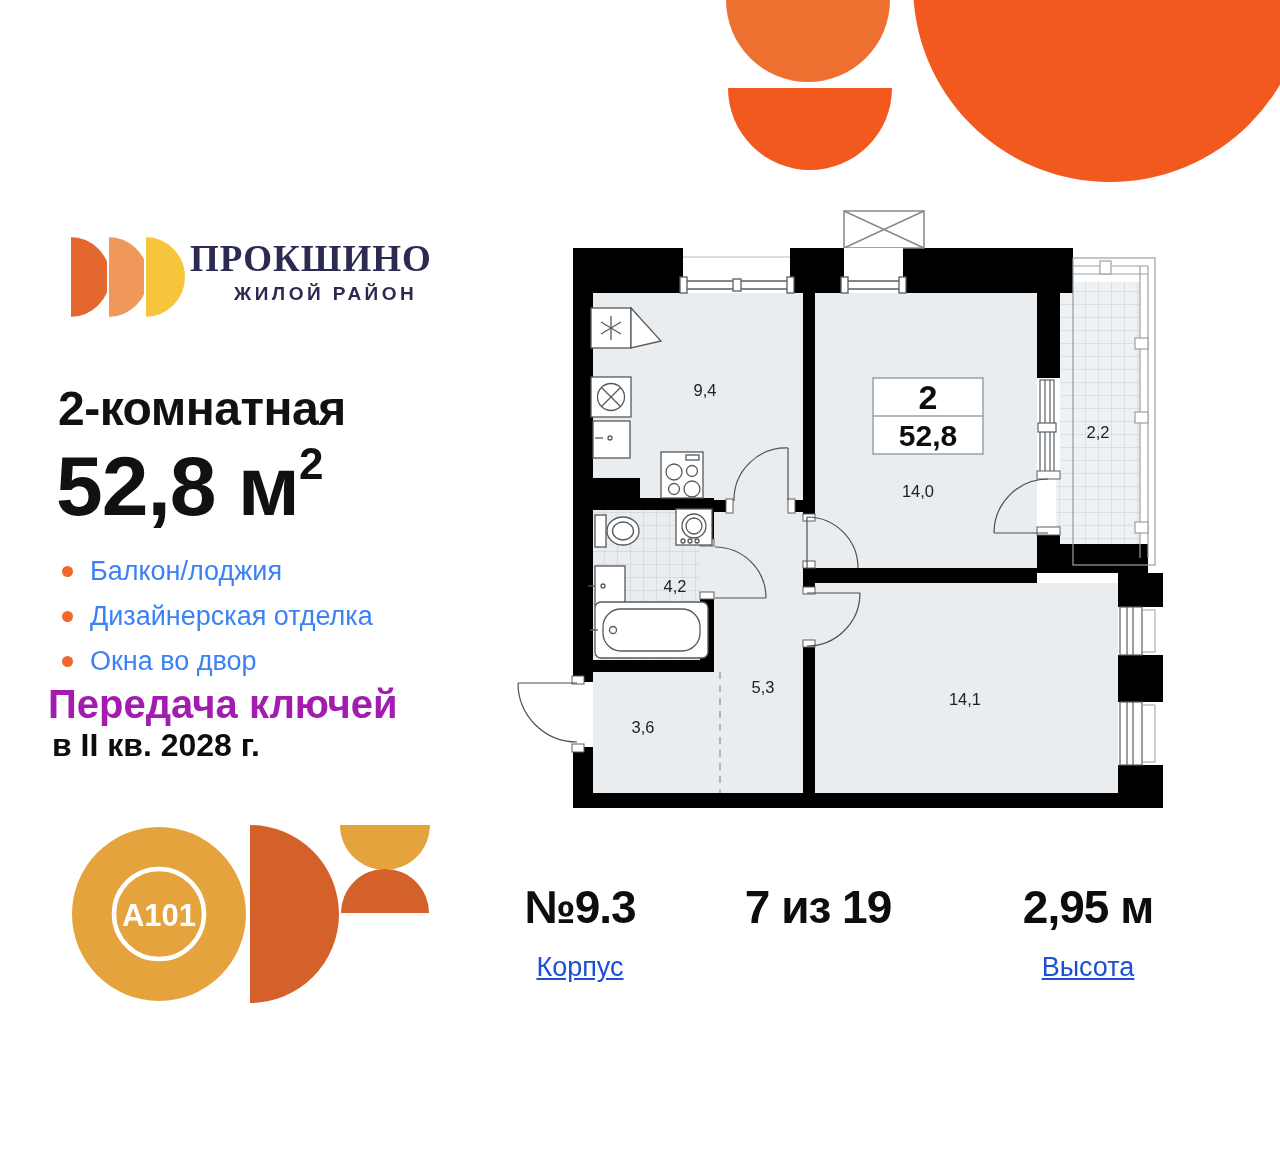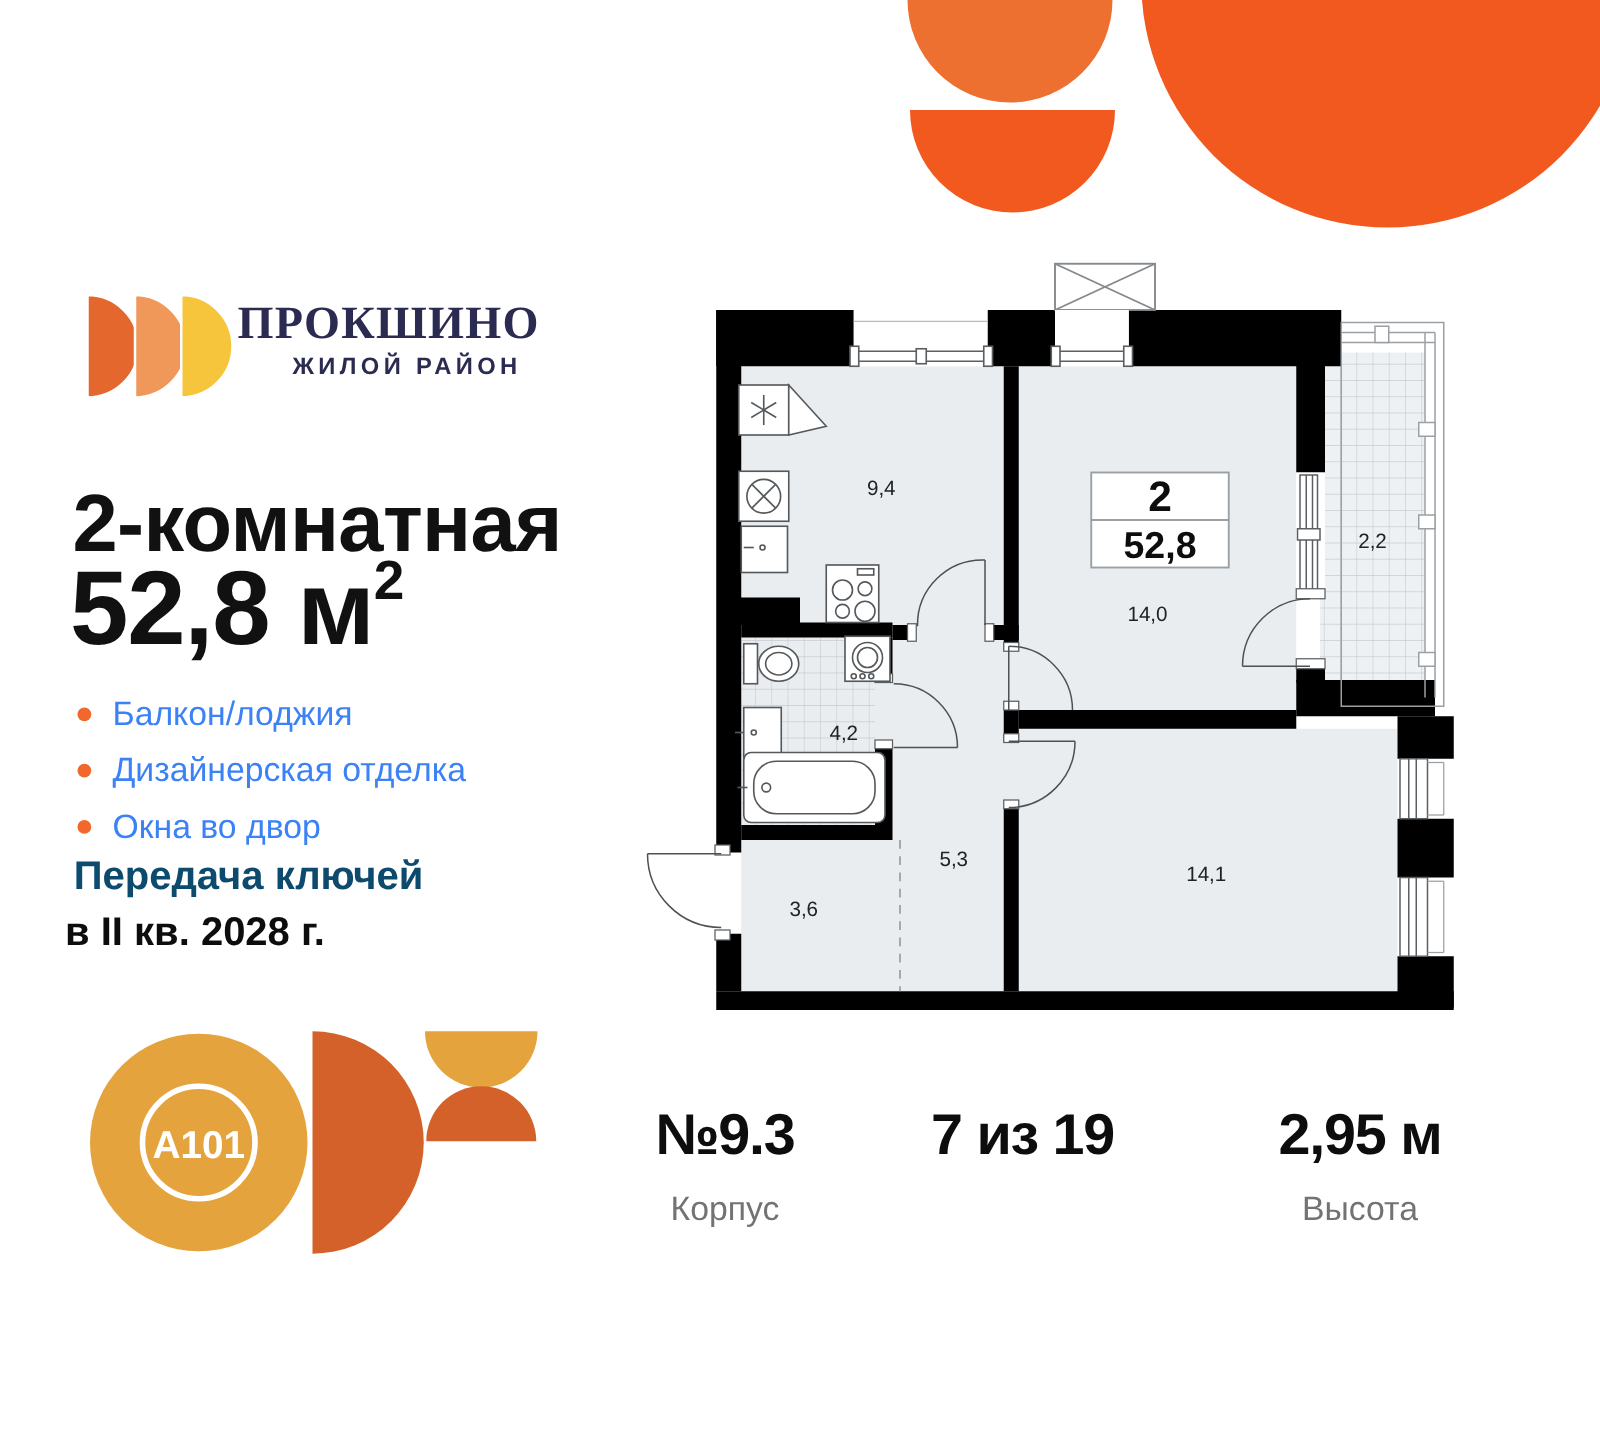--- a/index.html
+++ b/index.html
@@ -13,33 +13,33 @@
 
   
   #brand-logo { left:60px; top:235px; }
   #brand-word { left:190px; top:240px; line-height:1; }
   #brand-name {
     font-size:37px; font-weight:700; color:#2b2b52; letter-spacing:1px;font-family:Liberation Serif, serif;
   }
   #brand-tagline {
     font-size:19px; font-weight:700; color:#2b2b52; letter-spacing:3.5px; margin-top:7px;margin-left:44px;
   }
-  #listing-title { left:58px; top:381px; font-size:65px; font-weight:700; letter-spacing:-0.5px; }
+  #listing-title { left:58px; top:381px; font-size:48px; font-weight:700; letter-spacing:-0.5px; }
   #listing-area { left:56px; top:438px; font-size:84px; font-weight:700; letter-spacing:-1px; }
   #listing-area .sup { font-size:44px; vertical-align:36px; font-weight:700; }
   #features { left:62px; top:549px; }
   .feature { display:flex; align-items:center; height:45px; font-size:27px; color:#3b82f6; }
   .dot { width:11px; height:11px; border-radius:50%; background:#f2672b; margin-right:17px; flex:0 0 auto; }
-  #handover-1 { left:59px; top:682px; font-size:32px; font-weight:700; color:#0c4a6e; }
+  #handover-1 { left:48px; top:682px; font-size:40px; font-weight:700; color:#a21caf; }
   #handover-2 { left:52px; top:727px; font-size:32px; font-weight:700; color:#0d0d0d; }
 
   
   .stat { width:240px; text-align:center; top:880px; }
   .stat .val { font-size:46px; font-weight:700; color:#0d0d0d; letter-spacing:-1px; }
-  .stat .lab { font-size:27px; color:#737373; margin-top:18px; }
+  .stat .lab { font-size:27px; color:#1d4ed8; margin-top:18px;text-decoration:underline; }
   #stat-0 { left:460px; } #stat-1 { left:698px; } #stat-2 { left:968px; }
 
   svg text { font-family:"Liberation Sans", sans-serif; }
   .roomlabel { font-size:16.5px; fill:#222; }
 </style>
 </head>
 <body>
 
 <div id="stage">
 

